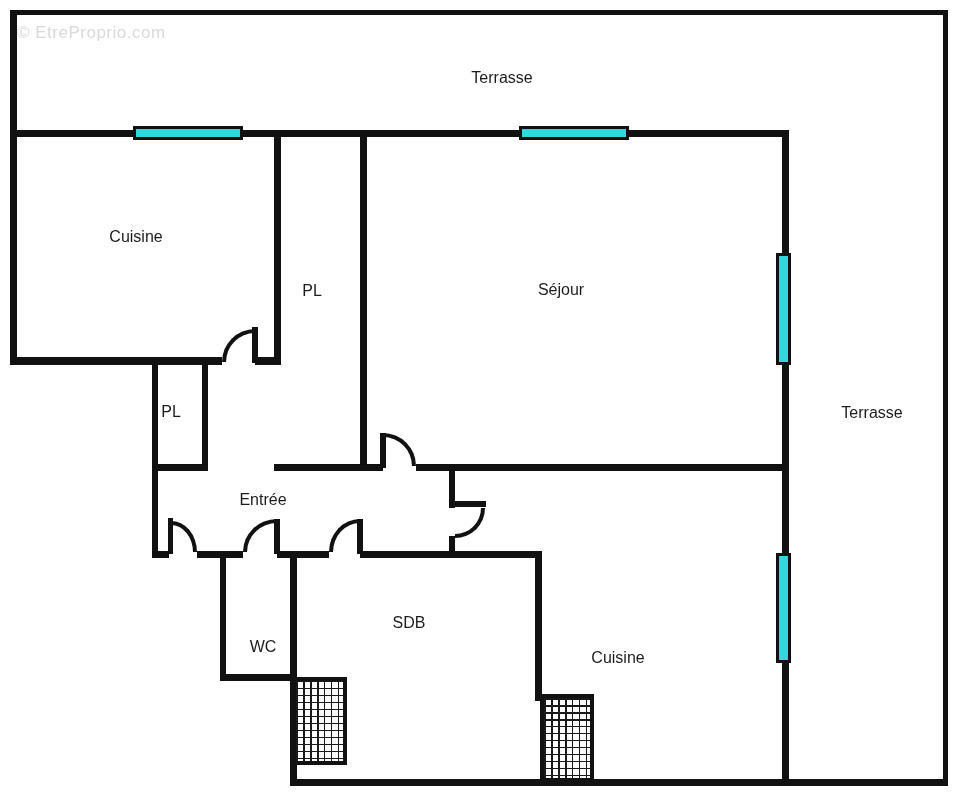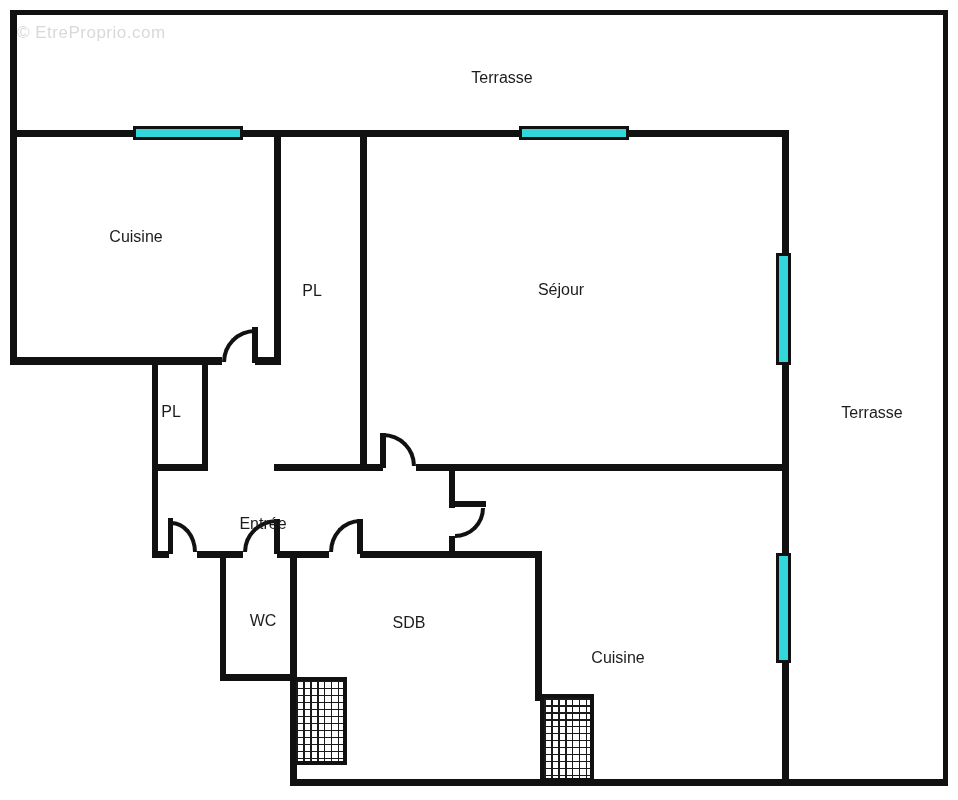--- a/index.html
+++ b/index.html
@@ -77,18 +77,18 @@
 
   <div class="hatch" style="left:292px;top:677px;width:55px;height:88px;"></div>
   <div class="hatch" style="left:540px;top:694px;width:54px;height:88px;"></div>
 
   <div class="lbl" style="left:502px;top:78px;">Terrasse</div>
   <div class="lbl" style="left:136px;top:237px;">Cuisine</div>
   <div class="lbl" style="left:312px;top:291px;">PL</div>
   <div class="lbl" style="left:561px;top:290px;">Séjour</div>
   <div class="lbl" style="left:872px;top:413px;">Terrasse</div>
   <div class="lbl" style="left:171px;top:412px;">PL</div>
-  <div class="lbl" style="left:263px;top:500px;margin-top:24px;">Entrée</div>
-  <div class="lbl" style="left:263px;top:621px;">WC</div>
+  <div class="lbl" style="left:263px;top:500px;">Entrée</div>
+  <div class="lbl" style="left:263px;top:647px;">WC</div>
   <div class="lbl" style="left:409px;top:623px;">SDB</div>
   <div class="lbl" style="left:618px;top:658px;">Cuisine</div>
 
 </div>
 
 </body></html>

